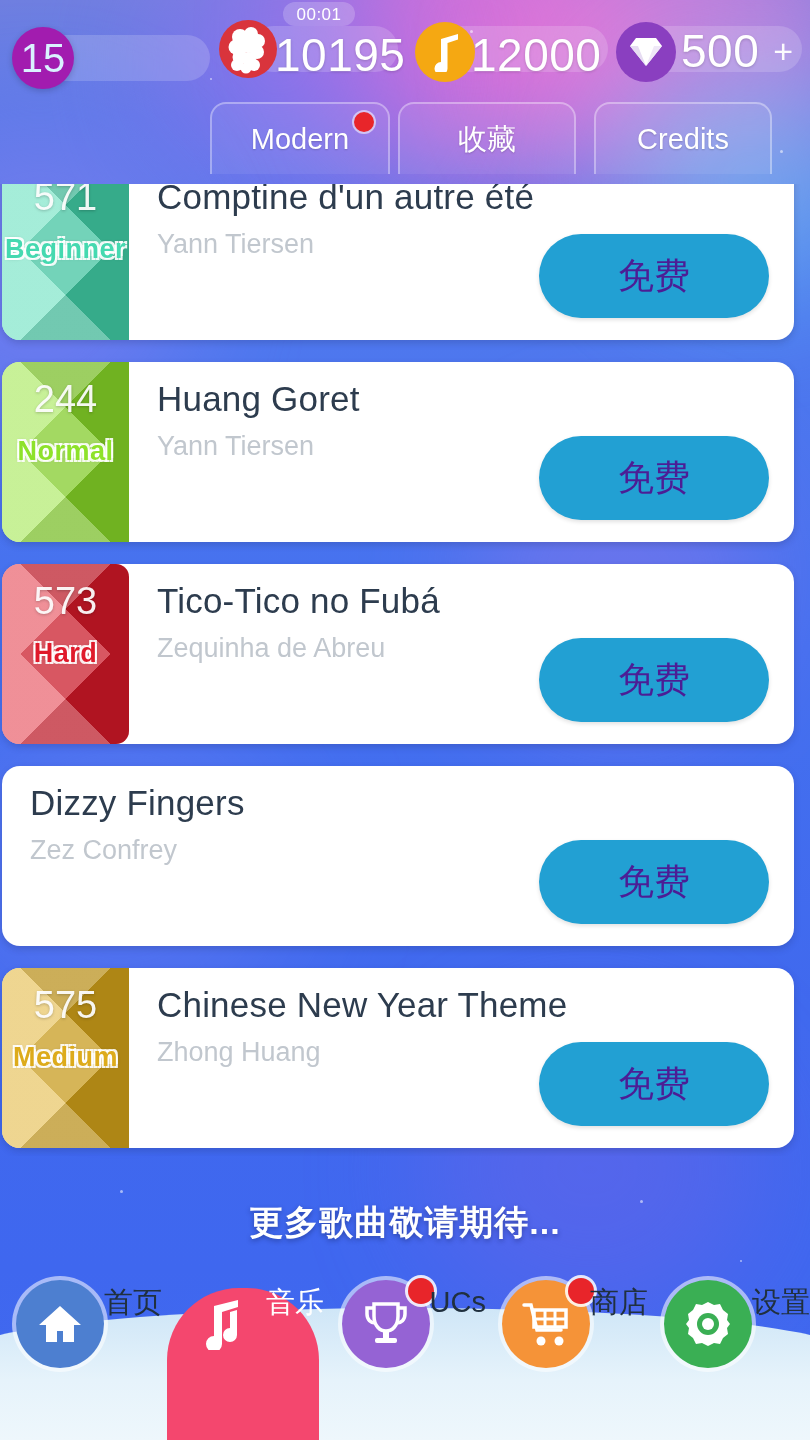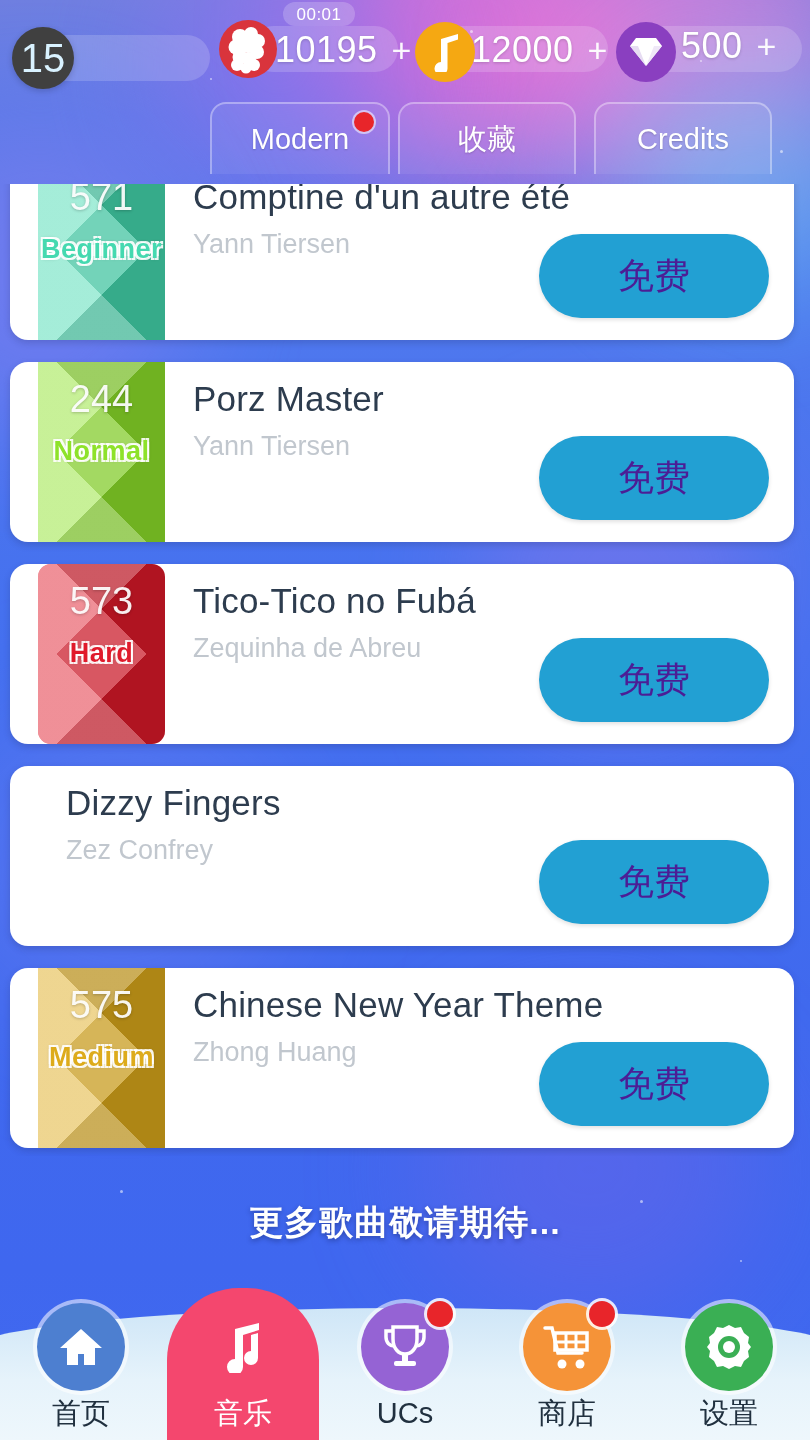--- a/index.html
+++ b/index.html
@@ -23,31 +23,31 @@
   .star { position:absolute; background:#fff; border-radius:50%; opacity:.55; }
 
   
   #hud { position:absolute; top:0; left:0; width:810px; height:96px; z-index:5; }
   .hud-pill {
     position:absolute; height:46px; border-radius:23px;
     background:rgba(255,255,255,0.17);
     display:flex; align-items:center;
   }
   .hud-num {
-    color:#fff; font-size:36px; font-weight:400;
+    color:#fff; font-size:46px; font-weight:400;
     letter-spacing:.5px; line-height:1;
     text-shadow:0 1px 3px rgba(0,0,0,.18);
     font-family:"Liberation Sans", sans-serif;
   }
   .hud-plus { color:#fff; font-size:34px; font-weight:300; line-height:1; margin-left:14px; opacity:.95;}
 
   #level-badge {
     position:absolute; left:12px; top:27px;
     width:62px; height:62px; border-radius:50%;
-    background:#404040;
+    background:#a21caf;
     display:flex; align-items:center; justify-content:center;
     box-shadow:0 2px 6px rgba(0,0,0,.18);
     z-index:2;
   }
   #level-badge span { color:#d9f2ff; font-size:40px; line-height:1; font-weight:400; }
 
   #timer-chip {
     position:absolute; left:283px; top:2px;
     width:72px; height:24px; border-radius:12px;
     background:rgba(255,255,255,0.20);
@@ -79,24 +79,24 @@
   }
 
   
   #list {
     position:absolute; top:184px; left:0; width:810px; height:972px;
     z-index:4; overflow:hidden;
   }
   #list-inner { position:absolute; top:-24px; left:0; width:810px; }
 
   .card {
-    position:relative; margin:0 16px 22px 10px;
+    position:relative; margin:0 16px 22px 2px;
     height:180px; border-radius:18px; background:#fff;
     box-shadow:0 3px 7px rgba(30,40,90,.22);
-    overflow:hidden; display:flex;padding-left:28px;
+    overflow:hidden; display:flex;
   }
   .badge {
     position:relative; width:127px; flex:0 0 127px; height:180px;
     overflow:hidden;
   }
   .facet { position:absolute; inset:0; }
   .facet::before, .facet::after {
     content:""; position:absolute; left:0; right:0; height:50%;
     background:
       linear-gradient(135deg, rgba(255,255,255,.33) 0 50%, rgba(0,0,0,.10) 50% 100%),
@@ -147,22 +147,22 @@
   }
 
   
   #nav-band {
     position:absolute; left:-40px; bottom:0; width:890px; height:132px; z-index:3;
     background:linear-gradient(180deg,#cfe6f7 0%,#e6f3fb 55%,#eef7fc 100%);
     border-radius:50% 50% 0 0 / 46px 46px 0 0;
   }
   #nav { position:absolute; left:0; bottom:0; width:810px; height:160px; z-index:6; display:flex; }
   .nav-item {
-    flex:1; position:relative; display:flex; flex-direction:column;
-    align-items:center; justify-content:flex-end; padding-bottom:12px;
+    flex:1; position:relative; display:flex; flex-direction:row;
+    align-items:flex-start; justify-content:flex-end; padding-bottom:0;
     cursor:pointer;
   }
   .nav-active-bg {
     position:absolute; left:50%; transform:translateX(-50%);
     bottom:0; width:152px; height:152px;
     background:#f4476e; border-radius:72px 72px 0 0;
   }
   .nav-circle {
     position:relative; width:88px; height:88px; border-radius:50%;
     display:flex; align-items:center; justify-content:center; z-index:2;
@@ -289,21 +289,21 @@
           </div>
         </div>
       </div>
       <div class="card">
         <div class="badge" style="background: rgb(142, 226, 42);">
           <div class="facet"></div>
           <div class="badge-num">244</div>
           <div class="badge-diff" style="color: rgb(142, 226, 42);">Normal</div>
         </div>
         <div class="card-body">
-          <div class="song-title">Porz Master</div>
+          <div class="song-title">Huang Goret</div>
           <div class="song-artist">Yann Tiersen</div>
           <div class="free-btn">
             <span>免费</span>
           </div>
         </div>
       </div>
       <div class="card">
         <div class="badge" style="background: rgb(224, 26, 43); border-radius: 13px;">
           <div class="facet"></div>
           <div class="badge-num">573</div>

